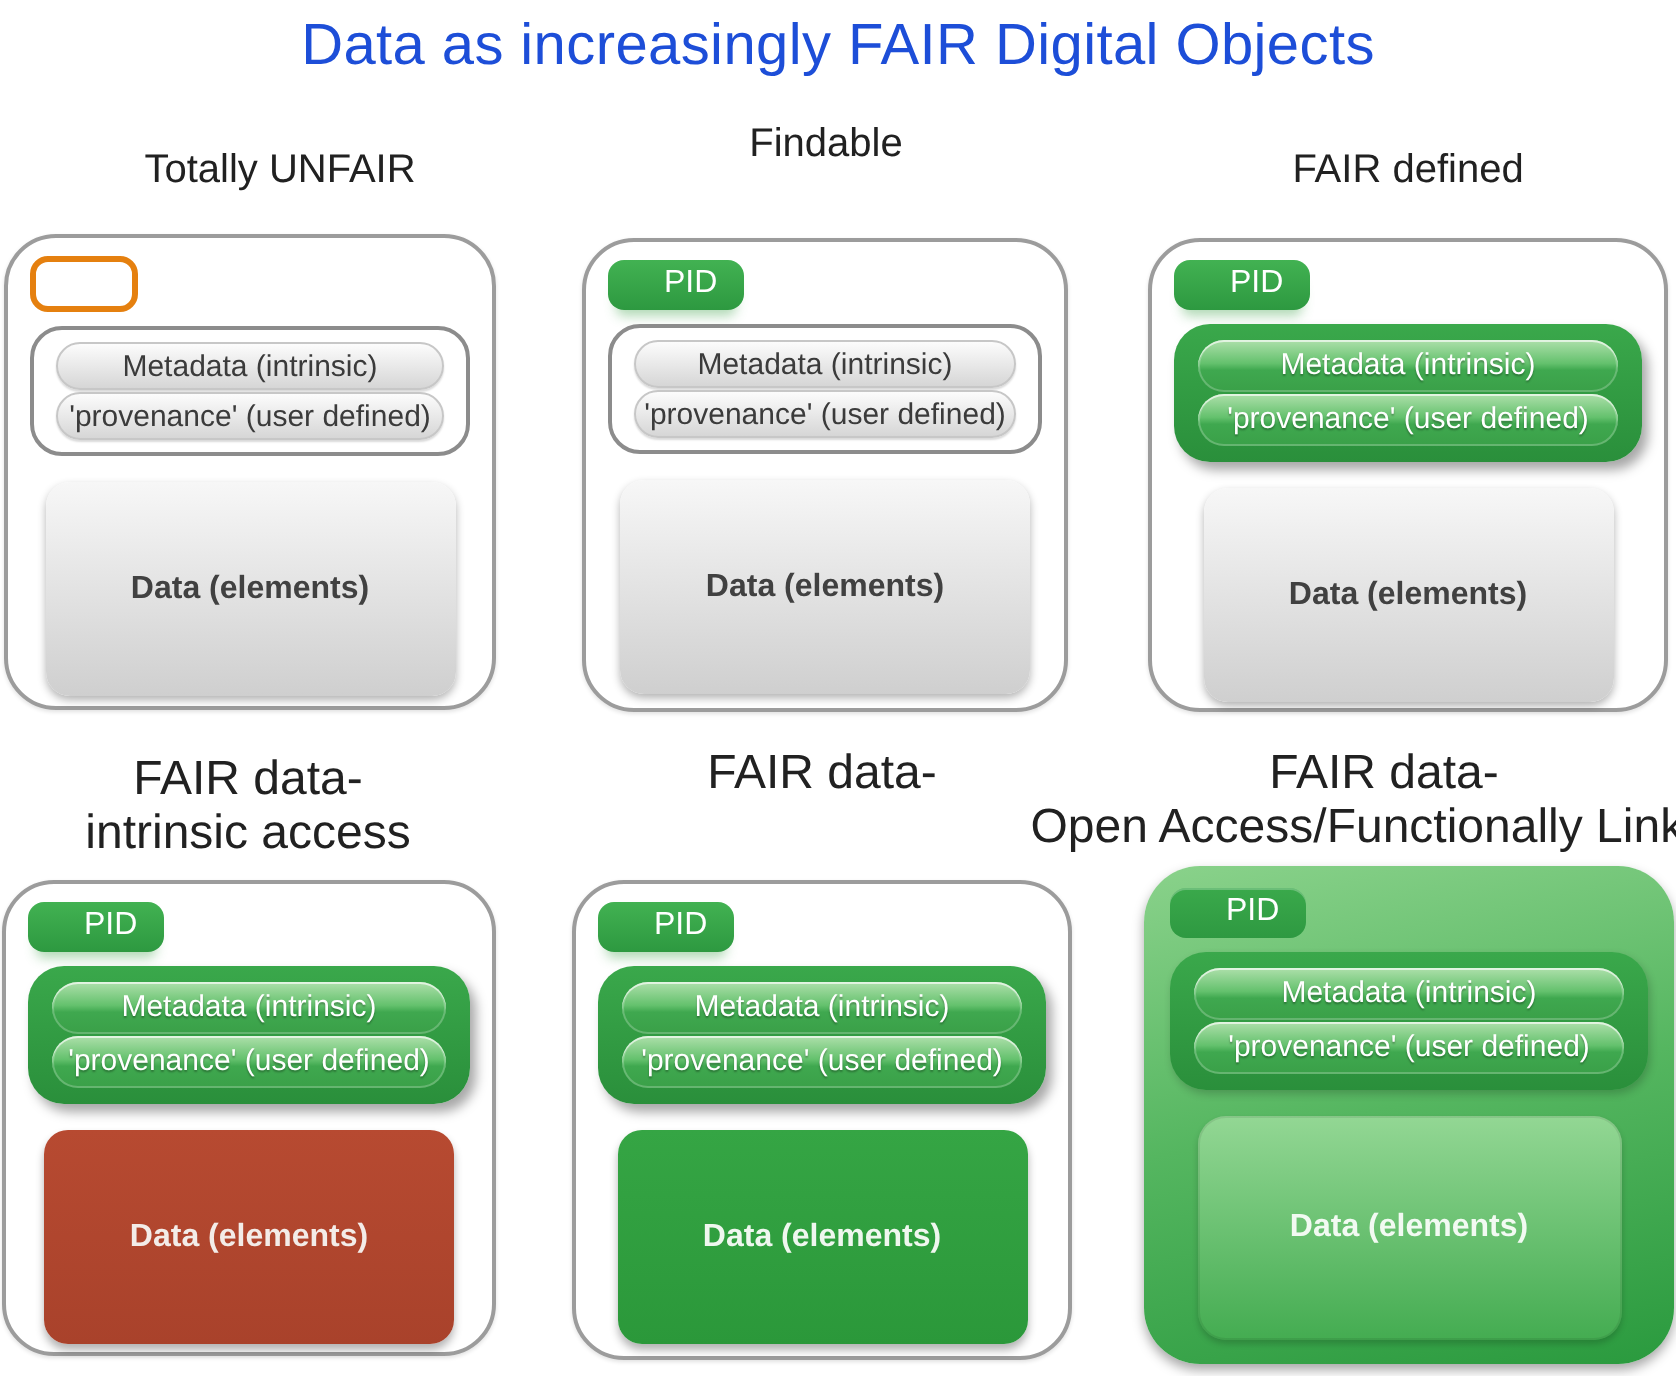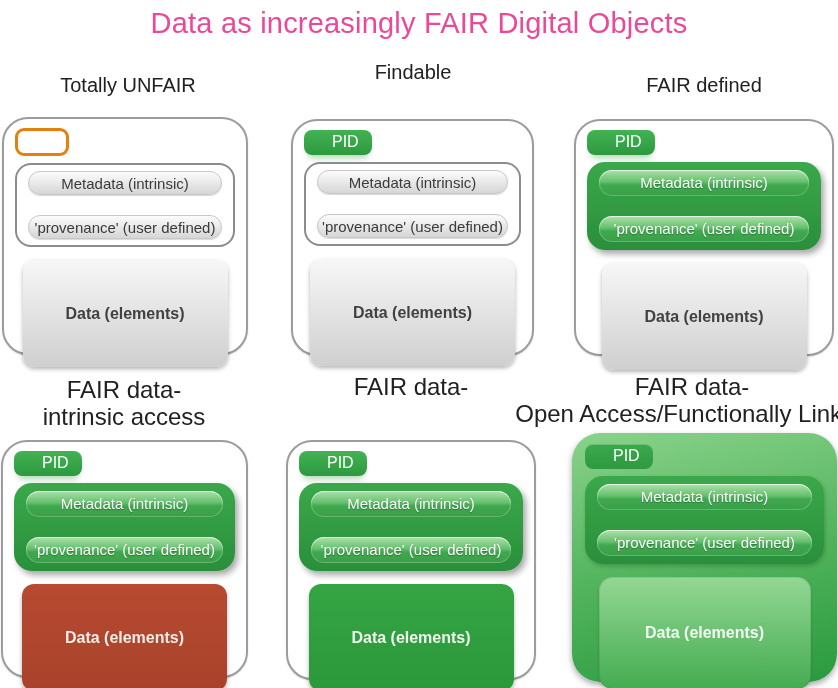--- a/index.html
+++ b/index.html
@@ -4,21 +4,21 @@
 <style>
   html,body{margin:0;padding:0;}
   body{
     width:838px;height:688px;position:relative;overflow:hidden;
     background:#ffffff;
     font-family:"Liberation Sans","DejaVu Sans",sans-serif;
     -webkit-font-smoothing:antialiased;
   }
   .slide-title{
     position:absolute;left:0;top:7px;width:838px;text-align:center;
-    font-size:29px;color:#ec4899;letter-spacing:.2px;
+    font-size:29px;color:#1d4ed8;letter-spacing:.2px;
   }
   .col-heading{
     position:absolute;text-align:center;color:#212121;
     font-size:20px;line-height:25px;
   }
   .col-heading.row2{font-size:24px;line-height:27px;}
   .panel{
     position:absolute;background:#fff;border:2px solid #9c9c9c;border-radius:26px;
     box-sizing:border-box;display:flex;flex-direction:column;
     padding:9px 11px;box-shadow:0 1px 2px rgba(0,0,0,.12);
@@ -40,21 +40,21 @@
   .pid.on-green{
     background:linear-gradient(#3aa94b,#2e9941);
     box-shadow:inset 0 1px 0 rgba(255,255,255,.25);
   }
   .pid.empty-orange{
     width:48px;height:22px;padding:0;background:#fff;
     border:3px solid #e5800f;border-radius:9px;
   }
   .meta-group{
     margin-top:7px;border-radius:16px;box-sizing:border-box;
-    display:flex;flex-direction:column;gap:20px;width:100%;
+    display:flex;flex-direction:column;gap:1px;width:100%;
   }
   .meta-group.gray{border:2px solid #8c8c8c;background:#fff;padding:6px 11px;}
   .meta-group.green{
     border:none;border-radius:18px;padding:8px 12px;
     background:linear-gradient(#3aa84b,#2a8f3b);
     box-shadow:3px 4px 6px rgba(0,0,0,.35);
   }
   .meta-group.on-green{box-shadow:1px 2px 4px rgba(0,0,0,.2);}
   .pill{
     height:24px;line-height:24px;text-align:center;font-size:15px;
@@ -92,21 +92,21 @@
     width:212px;height:112px;border-radius:14px;
     background:linear-gradient(#93d794,#44ac51);color:#f2faf2;
     box-shadow:inset 0 0 0 1px rgba(0,0,0,.08), 0 2px 3px rgba(0,0,0,.18);
   }
 </style>
 </head>
 <body>
 
 <div class="slide-title">Data as increasingly FAIR Digital Objects</div>
 
-<div class="col-heading" style="left:4px;top:73px;width:248px;">
+<div class="col-heading" style="left:16px;top:73px;width:248px;">
   <div>Totally UNFAIR</div>
 </div>
 <div class="col-heading" style="left:288px;top:60px;width:250px;">
   <div>Findable</div>
 </div>
 <div class="col-heading" style="left:574px;top:73px;width:260px;">
   <div>FAIR defined</div>
 </div>
 
 <div class="col-heading row2" style="left:0;top:376px;width:248px;">

